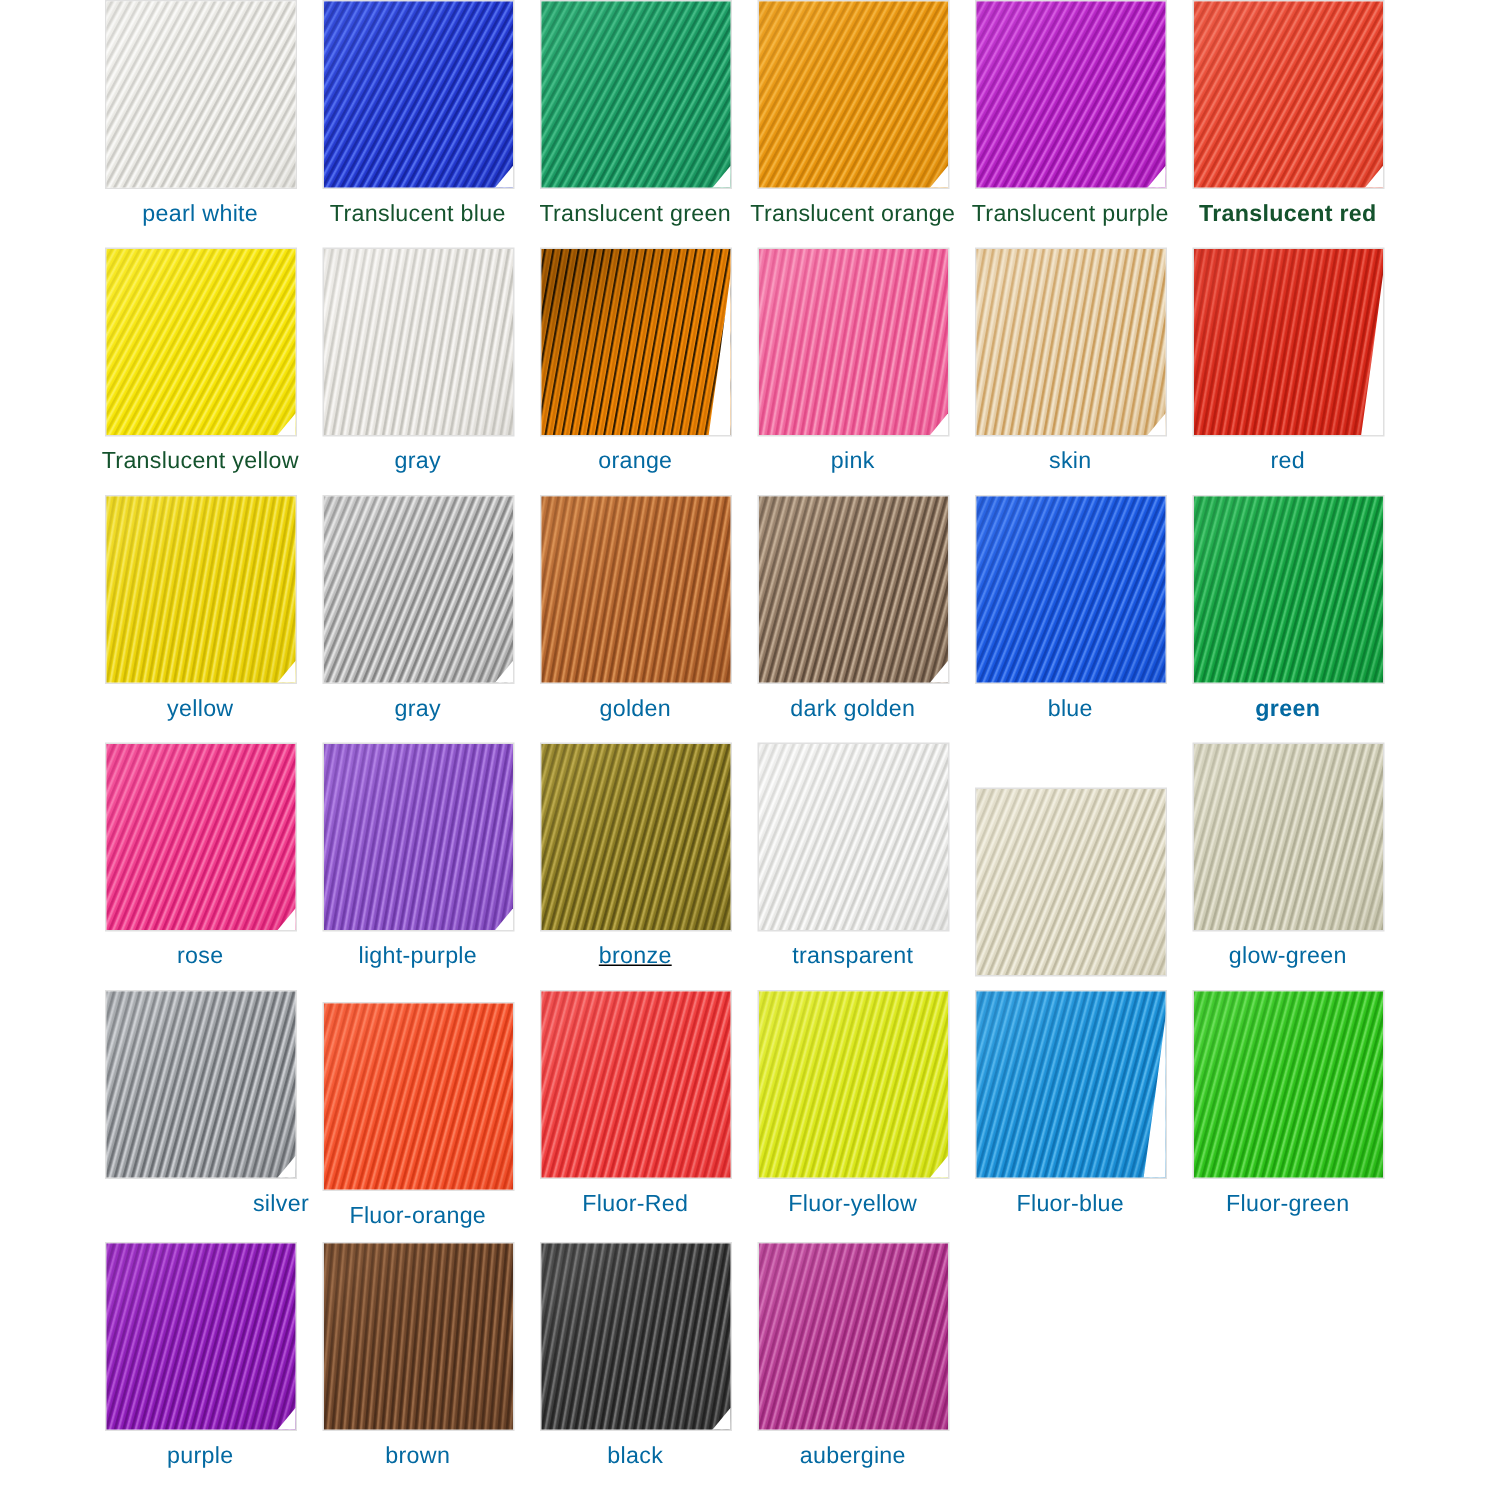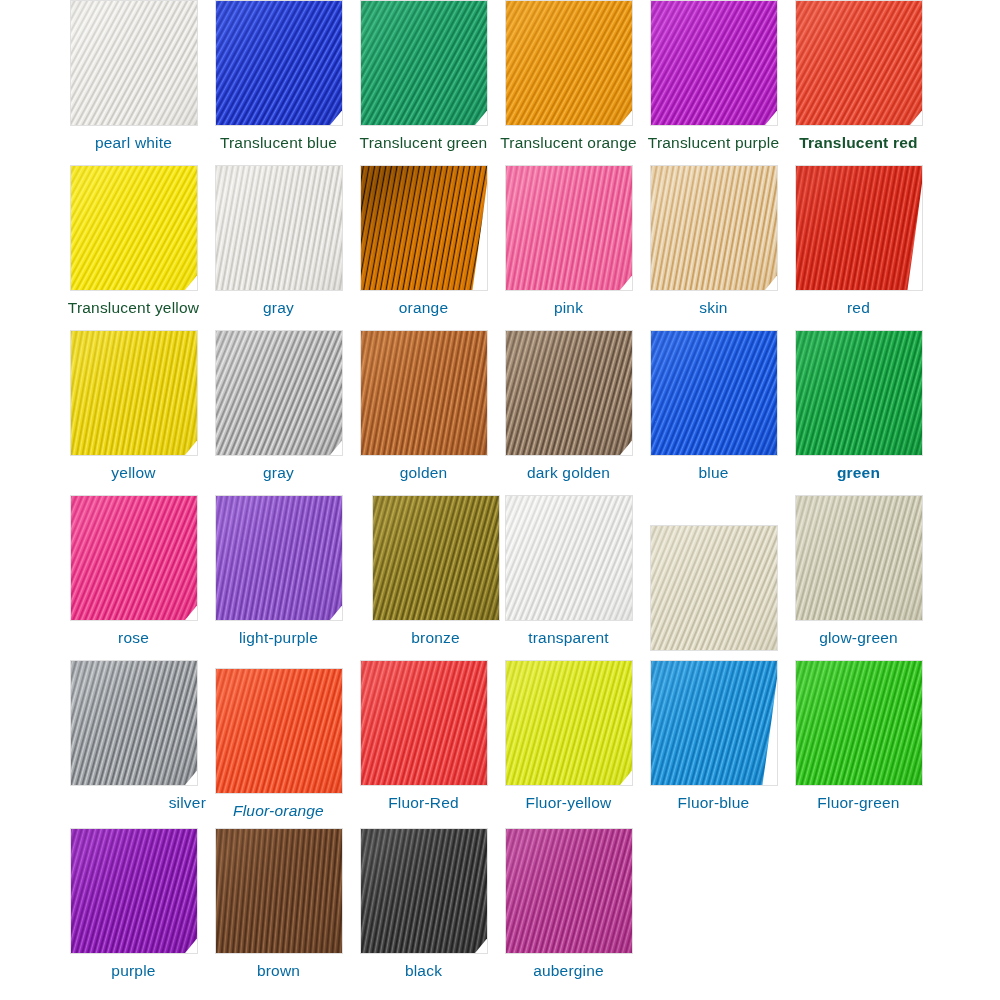--- a/index.html
+++ b/index.html
@@ -524,21 +524,21 @@
               <stop offset="100%" stop-color="#61309b" stop-opacity="0.6"></stop>
             </linearGradient>
           </defs>
           <rect width="200" height="200" fill="url(#p19)"></rect>
           <rect width="200" height="200" fill="url(#g19)"></rect>
           <path d="M200,72 L200,200 L96,200 Z" fill="#ffffff"></path>
         </svg>
       </div>
       <span class="label">light-purple</span>
     </div>
-    <div class="cell" style="left: 363px; top: 495px;">
+    <div class="cell" style="left: 351px; top: 495px; text-decoration: underline;">
       <div class="swatch">
         <svg class="coil" viewBox="0 0 200 200" preserveAspectRatio="none">
           <defs>
             <pattern id="p20" width="5" height="200" patternUnits="userSpaceOnUse" patternTransform="rotate(15 100 100)">
               <rect width="5" height="200" fill="#8a7a22"></rect>
               <rect x="0.6" width="1.3" height="200" fill="#c5b255" opacity="0.85"></rect>
               <rect x="3.4" width="1.4" height="200" fill="#4e4510" opacity="0.8"></rect>
             </pattern>
             <linearGradient id="g20" x1="0" y1="0" x2="1" y2="1">
               <stop offset="0%" stop-color="#4e4510" stop-opacity="0.55"></stop>
@@ -640,21 +640,21 @@
               <stop offset="100%" stop-color="#55595e" stop-opacity="0.6"></stop>
             </linearGradient>
           </defs>
           <rect width="200" height="200" fill="url(#p24)"></rect>
           <rect width="200" height="200" fill="url(#g24)"></rect>
           <path d="M200,72 L200,200 L96,200 Z" fill="#ffffff"></path>
         </svg>
       </div>
       <span class="label">silver</span>
     </div>
-    <div class="cell" style="left: 206px; top: 668px; font-style: italic;">
+    <div class="cell" style="left: 206px; top: 668px;">
       <div class="swatch">
         <svg class="coil" viewBox="0 0 200 200" preserveAspectRatio="none">
           <defs>
             <pattern id="p25" width="5" height="200" patternUnits="userSpaceOnUse" patternTransform="rotate(15 100 100)">
               <rect width="5" height="200" fill="#f4502a"></rect>
               <rect x="0.6" width="1.3" height="200" fill="#fd8868" opacity="0.85"></rect>
               <rect x="3.4" width="1.4" height="200" fill="#cb2f0f" opacity="0.8"></rect>
             </pattern>
             <linearGradient id="g25" x1="0" y1="0" x2="1" y2="1">
               <stop offset="0%" stop-color="#cb2f0f" stop-opacity="0.55"></stop>

